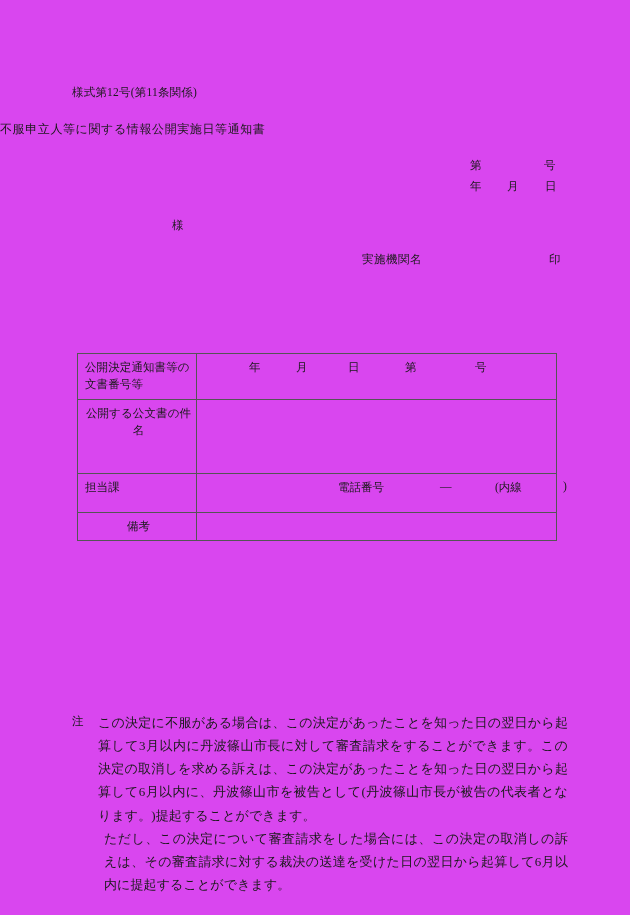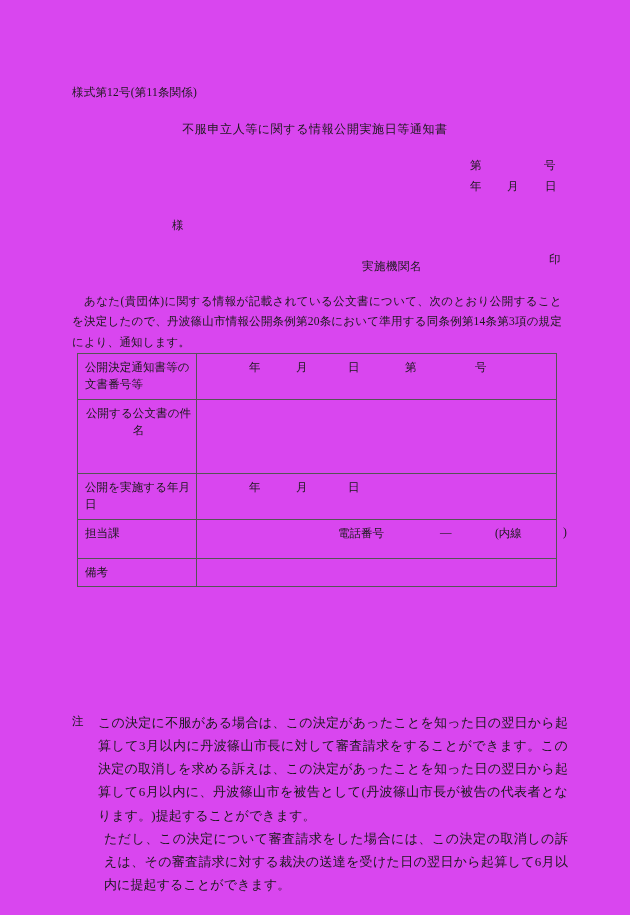--- a/index.html
+++ b/index.html
@@ -31,21 +31,21 @@
   
   .form-code {
     left: 72px;
     top: 84px;
     font-size: 11.5px;
   }
   .doc-title {
     left: 0;
     top: 120px;
     width: 630px;
-    text-align: center;
+    text-align: left;
     font-size: 12px;
     white-space: pre;
     letter-spacing: 0.6px;
   }
 
   
   .num-row {
     top: 157px;
   }
   .date-row {
@@ -56,21 +56,21 @@
   .rt-nen   { left: 470px; }
   .rt-tsuki { left: 507px; }
   .rt-hi    { left: 545px; }
 
   .addressee-sama {
     left: 172px;
     top: 217px;
   }
   .org-name {
     left: 362px;
-    top: 258px;
+    top: 251px;
     letter-spacing: 0.5px;
   }
   .org-seal {
     left: 549px;
     top: 251px;
   }
 
   
   .body-para {
     position: absolute;
@@ -125,21 +125,21 @@
   .m-tel    { left: 141px; top: 6px; }
   .m-dash   { left: 243px; top: 6px; }
   .m-ext    { left: 298px; top: 6px; text-align: center; }
   .m-extend { left: 366px; top: 6px; }
 
   .r1 { height: 30px; }
   .r2 { height: 74px; text-align: center; }
   .r3 { height: 95px; }
   .r4 { height: 40px; }
   .r5 { height: 39px; }
-  .r6 { height: 25px; }
+  .r6 { height: 25px; text-align: center; }
 
   
   .note-wrap {
     position: absolute;
     left: 72px;
     top: 711px;
     width: 496px;
   }
   .note-row {
     display: flex;
@@ -180,46 +180,37 @@
 
   <div class="t date-row rt-nen">年</div>
   <div class="t date-row rt-tsuki">月</div>
   <div class="t date-row rt-hi">日</div>
 
   <div class="t addressee-sama">様</div>
 
   <div class="t org-name">実施機関名</div>
   <div class="t org-seal">印</div>
 
-  <div class="body-para">あなた(貴団体)に関する情報が記載されている公文書について、次のとおり公開することを決定したので、丹波篠山市情報公開条例第20条において準用する同条例第14条第3項の規定により、通知します。</div>
 
   <table class="form-table">
     <tbody>
       <tr class="r1">
         <td class="cell-label">公開決定通知書等の文書番号等</td>
         <td class="cell-value">
           <span class="inline m-nen">年</span>
           <span class="inline m-tsuki">月</span>
           <span class="inline m-hi">日</span>
           <span class="inline m-dai">第</span>
           <span class="inline m-gou">号</span>
         </td>
       </tr>
       <tr class="r2">
         <td class="cell-label">公開する公文書の件名</td>
         <td class="cell-value"></td>
       </tr>
-      <tr class="r4">
-        <td class="cell-label">公開を実施する年月日</td>
-        <td class="cell-value">
-          <span class="inline m-nen">年</span>
-          <span class="inline m-tsuki">月</span>
-          <span class="inline m-hi">日</span>
-        </td>
-      </tr>
       <tr class="r5">
         <td class="cell-label">担当課</td>
         <td class="cell-value">
           <span class="inline m-tel">電話番号</span>
           <span class="inline m-dash">―</span>
           <span class="inline m-ext">(内線</span>
           <span class="inline m-extend">)</span>
         </td>
       </tr>
       <tr class="r6">

